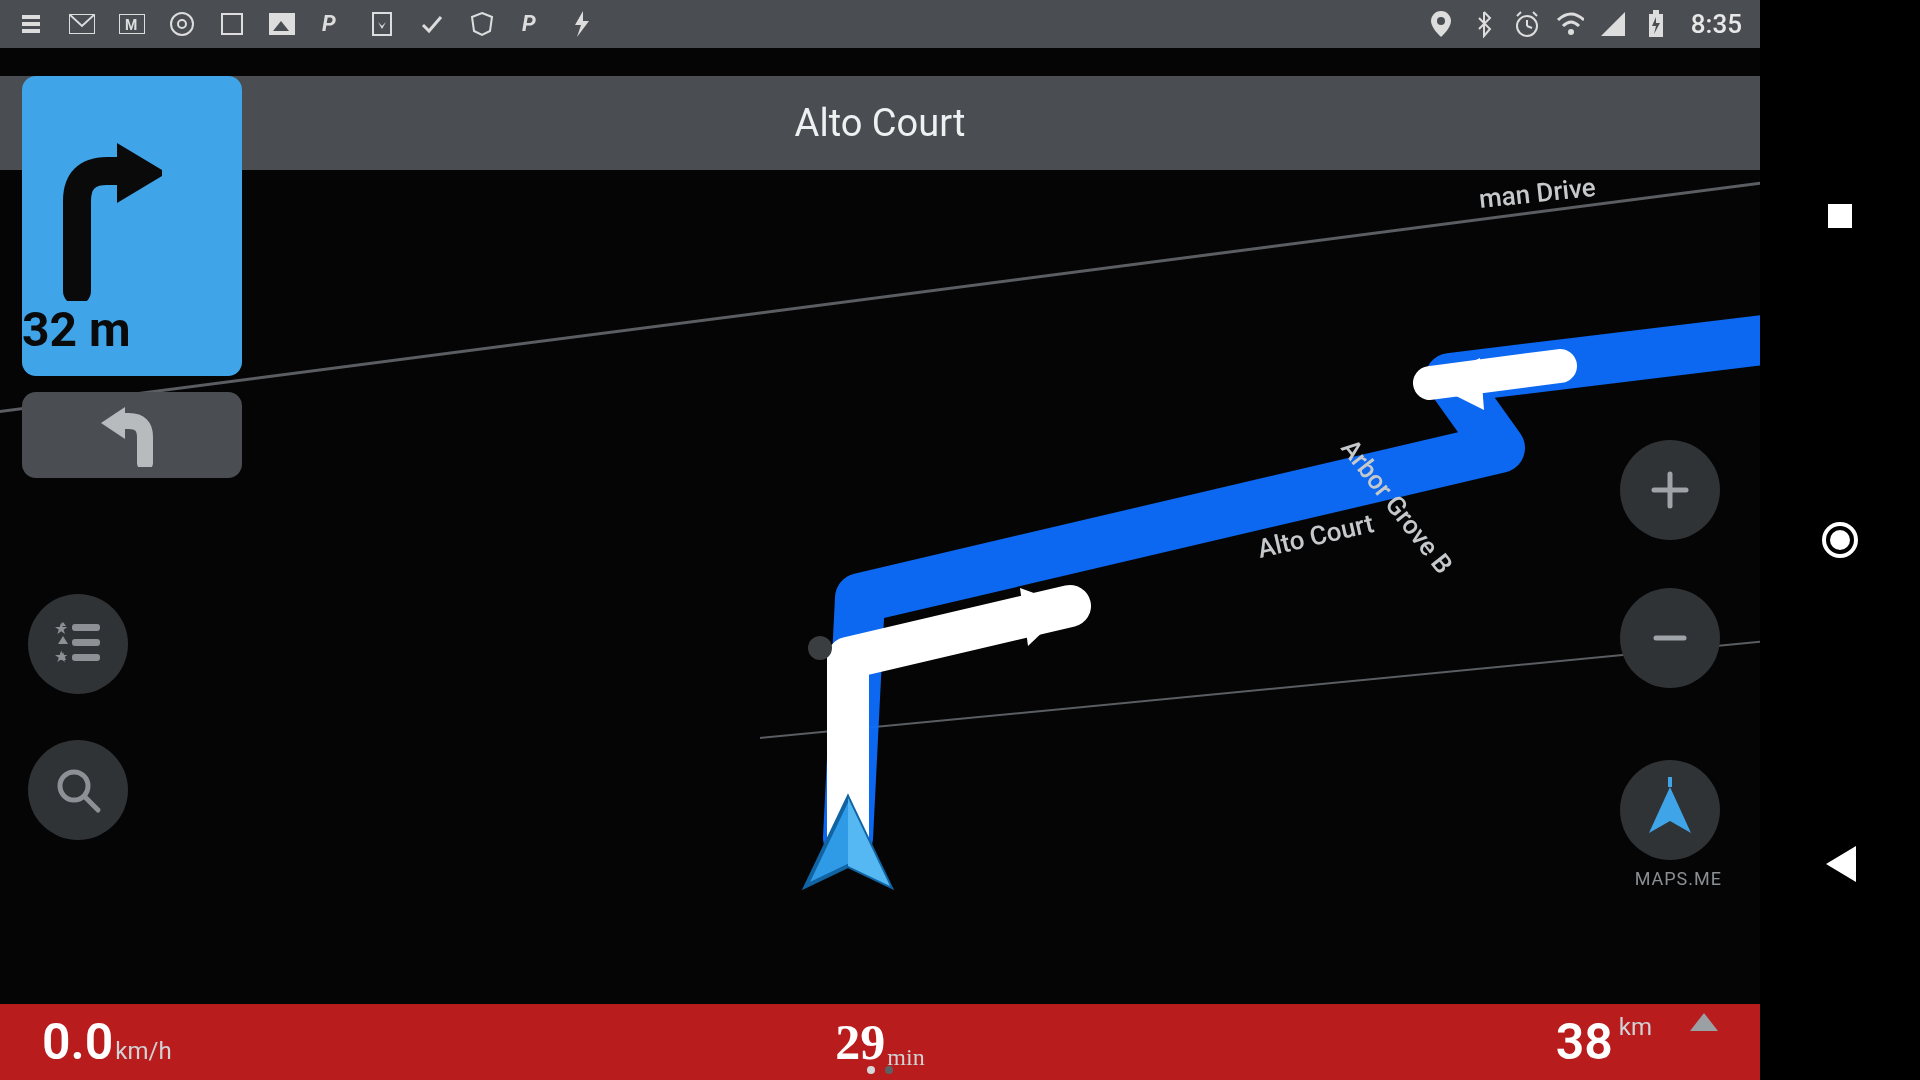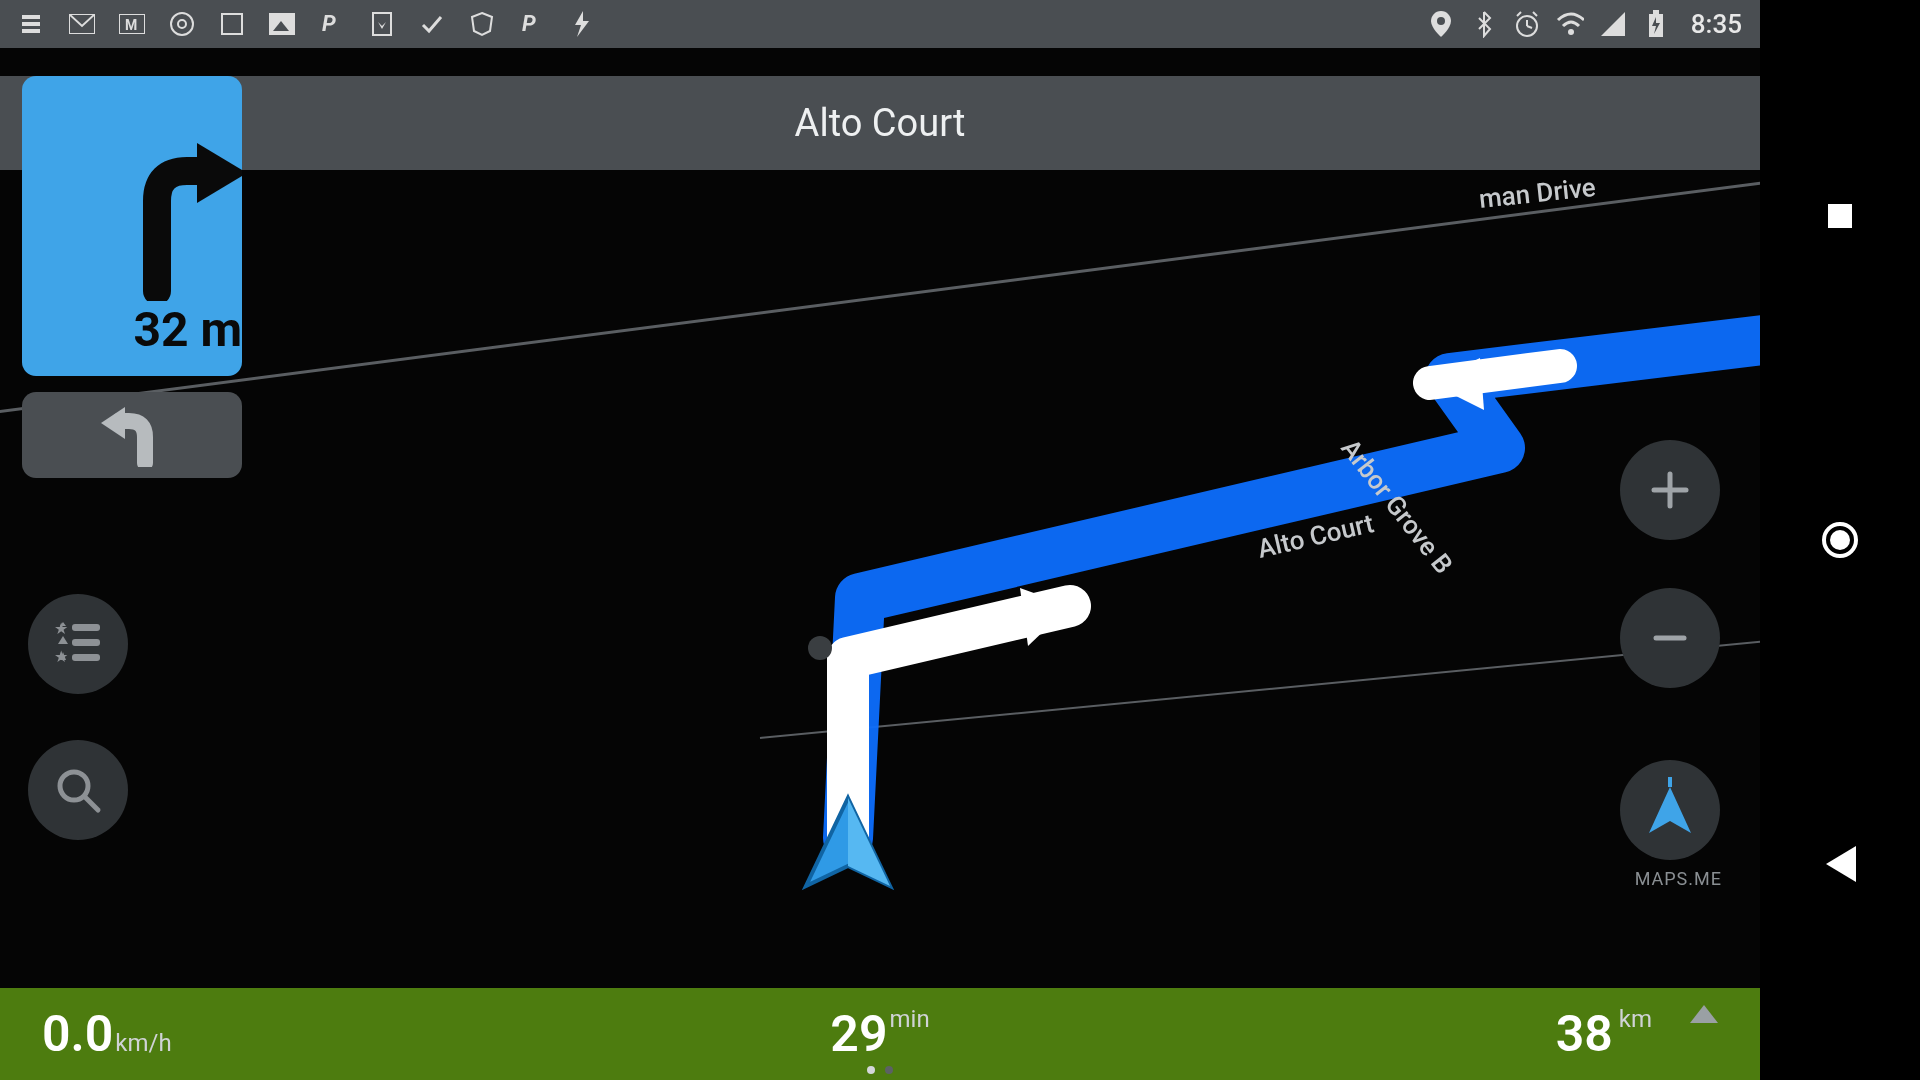--- a/index.html
+++ b/index.html
@@ -69,21 +69,21 @@
 
 
 .turn-card {
   position: absolute;
   left: 22px; top: 76px;
   width: 220px; height: 300px;
   background: #3fa4e8;
   border-radius: 14px;
   display: flex;
   flex-direction: column;
-  align-items: flex-end;
+  align-items: flex-start;
   justify-content: flex-end;
   padding-bottom: 18px;
   z-index: 5;
 }
 .turn-card .dist {
   font-size: 48px;
   font-weight: 700;
   color: #0a0a0a;
 }
 .turn-card svg{ margin-top: 18px;}
@@ -115,29 +115,29 @@
 .compass-label {
   position:absolute; right: 38px; top: 868px;
   width:106px; text-align:right;
   font-size: 18px; color:#8a8f93; letter-spacing: 1px;
 }
 
 
 .bottombar {
   position: absolute;
   left:0; right:0; bottom:0;
-  height: 92px;
-  background: #4d7c0f;
+  height: 76px;
+  background: #b91c1c;
   display:flex; align-items:center;
   padding: 12px 42px;
   z-index: 5;
 }
 .metric-big { font-size: 50px; font-weight: 600; }
 .metric-unit { font-size: 24px; font-weight: 400; margin-left:2px; color:#d0d3d6; }
-.bottombar .center { position:absolute; left:50%; transform:translateX(-50%); display:flex; align-items:flex-start; }
+.bottombar .center { position:absolute; left:50%; transform:translateX(-50%); display:flex; align-items:flex-end;font-family:Liberation Serif, serif; }
 .bottombar .right { margin-left:auto; display:flex; align-items:flex-start; gap:4px; }
 .expand-caret { margin-left: 34px; color:#9aa0a4; }
 .dots { position:absolute; left:50%; transform:translateX(-50%); bottom:6px; display:flex; gap:10px; }
 .dots span{ width:8px; height:8px; border-radius:50%; background:#5c6165;}
 .dots span.active{ background:#d4d7da; }
 
 
 .map-canvas { position:absolute; left:0; top:48px; right:0; bottom:0; }
 .roadlabel { fill:#c6c9cc; font-size:26px; font-weight:500; }
 </style>

